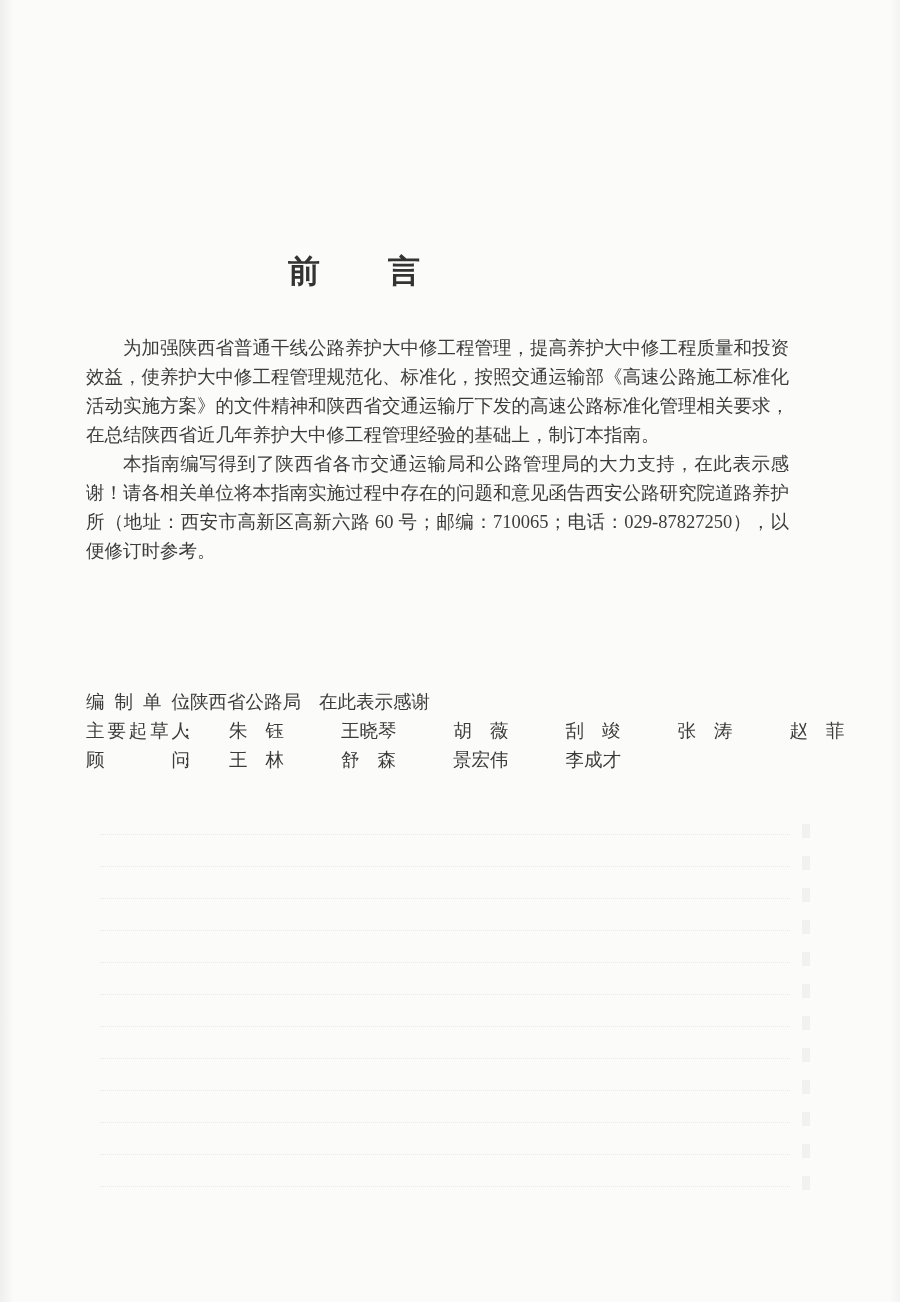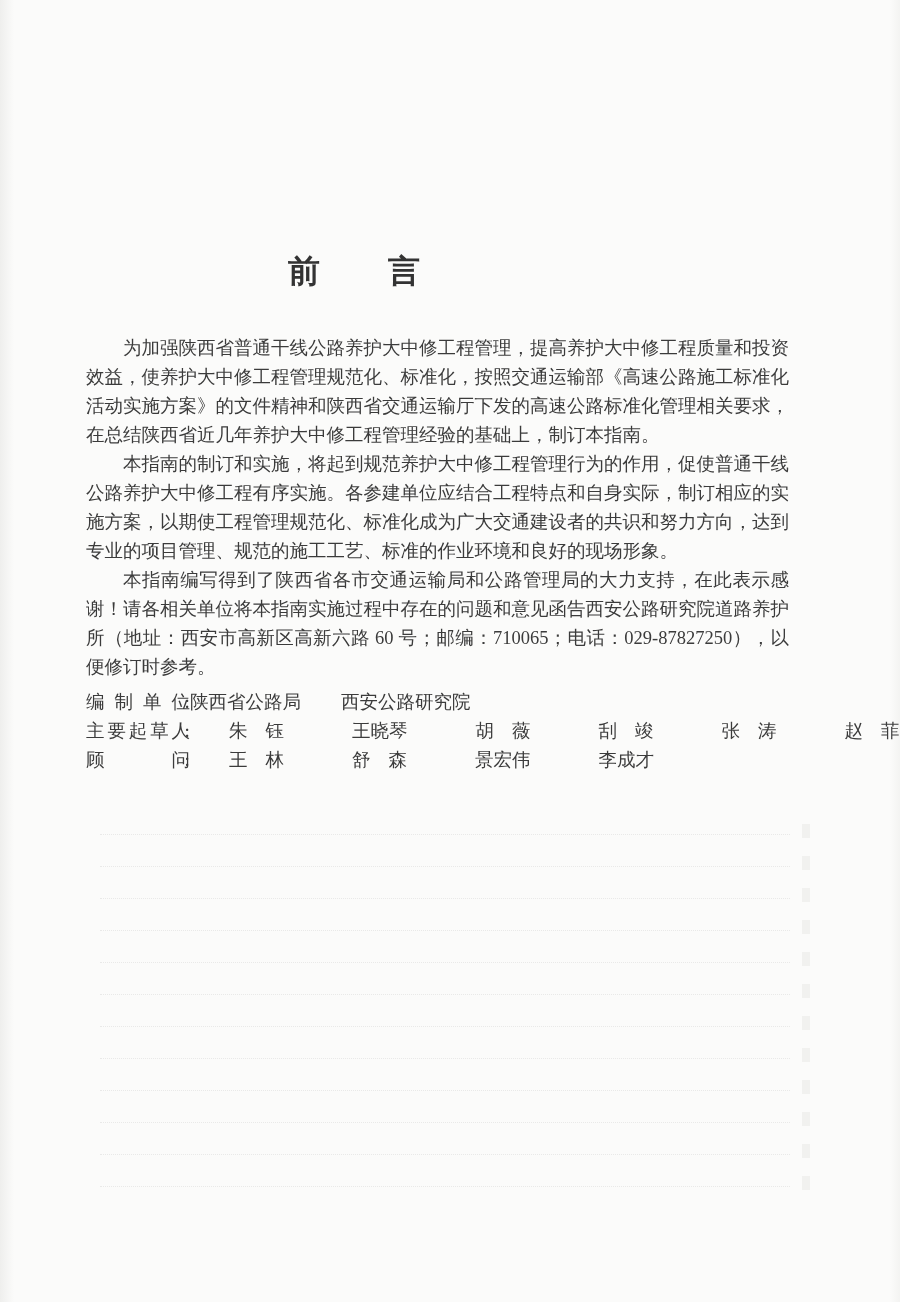--- a/index.html
+++ b/index.html
@@ -93,21 +93,21 @@
       white-space: nowrap;
     }
     .credit-label .ch { display: inline-block; }
     .credit-colon {
       width: 0;
       position: relative;
       left: -6px;
     }
     .credit-values {
       display: flex;
-      gap: 11px;
+      gap: 0;
       white-space: nowrap;
     }
     .credit-values .name {
       display: inline-block;
       margin-right: 18px;
       margin-left: 39px;
     }
     .credit-values .name.two {
       letter-spacing: 18px;
       margin-right: 0px;
@@ -169,38 +169,37 @@
         <span class="num"></span>
       </div>
   </div>
 
   <h1 class="title" style="margin:0;">
     <span>前</span><span>言</span>
   </h1>
 
   <div class="body-text">
     <p>为加强陕西省普通干线公路养护大中修工程管理，提高养护大中修工程质量和投资效益，使养护大中修工程管理规范化、标准化，按照交通运输部《高速公路施工标准化活动实施方案》的文件精神和陕西省交通运输厅下发的高速公路标准化管理相关要求，在总结陕西省近几年养护大中修工程管理经验的基础上，制订本指南。</p>
-    <p>本指南的制订和实施，将起到规范养护大中修工程管理行为的作用，促使普通干线公路养护大中修工程有序实施。各参建单位应结合工程特点和自身实际，制订相应的实施方案，以期使工程管理规范化、标准化成为广大交通建设者的共识和努力方向，达到专业的项目管理、规范的施工工艺、标准的作业环境和良好的现场形象。</p>
     <p>本指南编写得到了陕西省各市交通运输局和公路管理局的大力支持，在此表示感谢！请各相关单位将本指南实施过程中存在的问题和意见函告西安公路研究院道路养护所（地址：西安市高新区高新六路 60 号；邮编：710065；电话：029-87827250），以便修订时参考。</p>
   </div>
 
   <div class="credits">
 
     <div class="credit-row">
       <span class="credit-label">
         <span class="ch">编</span>
         <span class="ch">制</span>
         <span class="ch">单</span>
         <span class="ch">位</span>
       </span>
       <span class="credit-colon">:</span>
       <span class="credit-values">
         <span>陕西省公路局</span>
         <span class="unit-sep"></span>
-        <span>西安公路研究院</span>
+        <span>在此表示感谢</span>
       </span>
     </div>
 
     <div class="credit-row">
       <span class="credit-label">
         <span class="ch">主</span>
         <span class="ch">要</span>
         <span class="ch">起</span>
         <span class="ch">草</span>
         <span class="ch">人</span>

